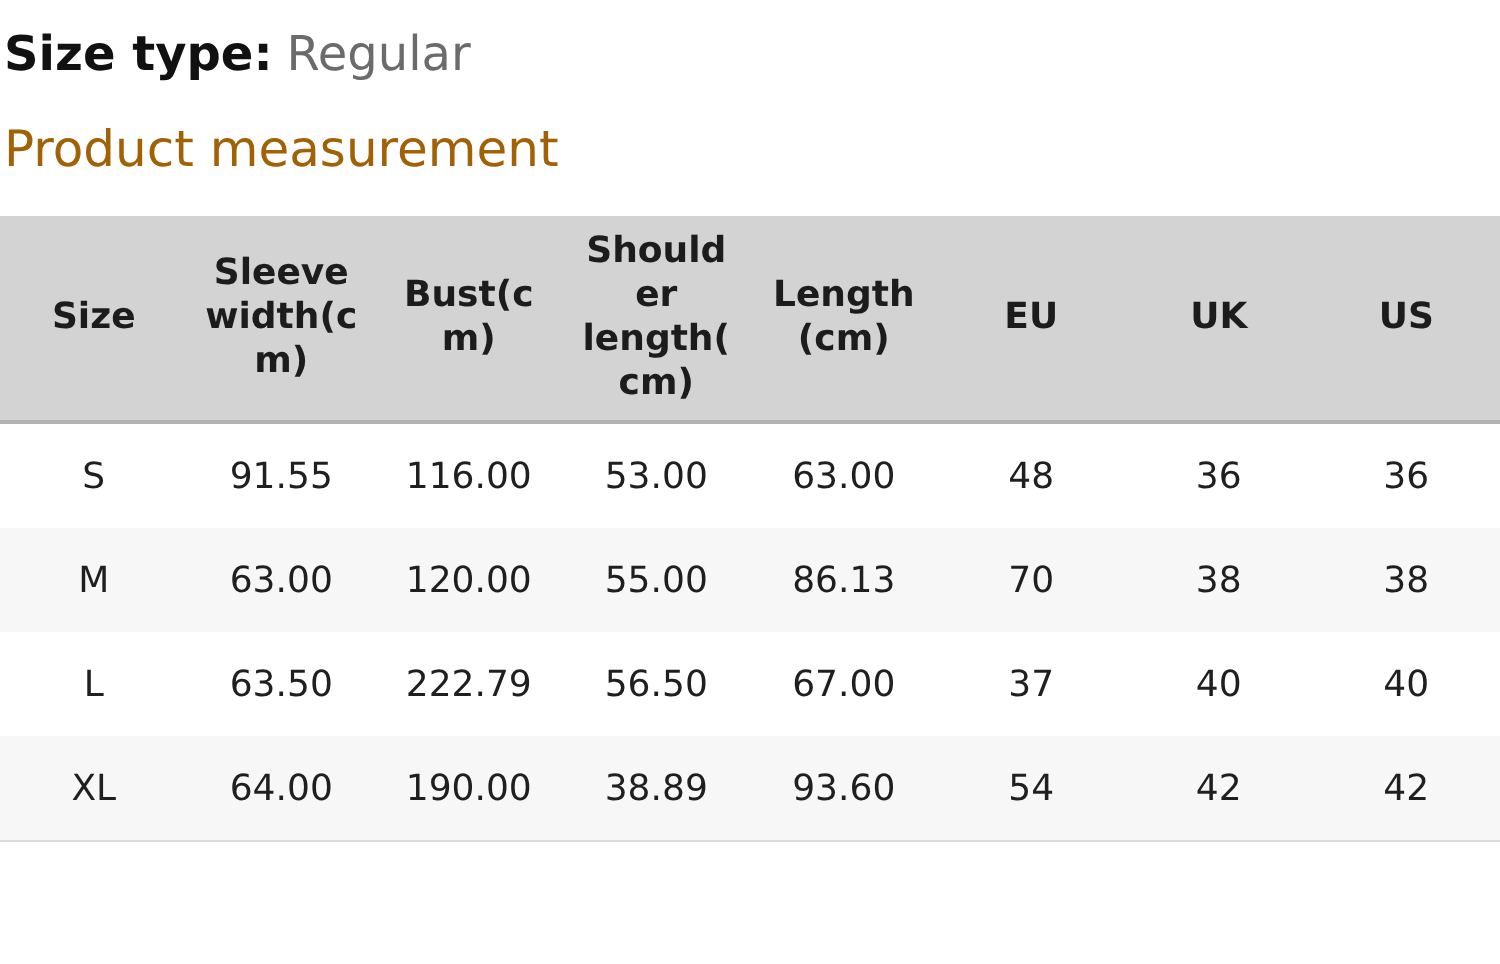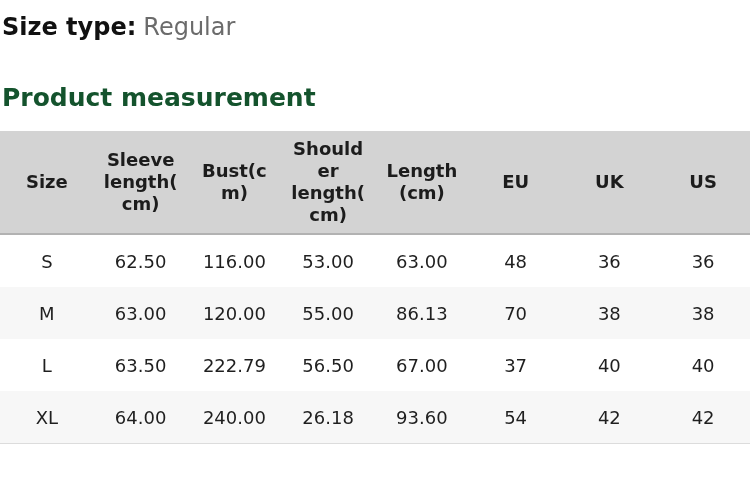--- a/index.html
+++ b/index.html
@@ -23,24 +23,24 @@
   }
   .size-type-line .lbl {
     font-weight: bold;
     color: #111111;
   }
   .size-type-line .val {
     color: #6b6b6b;
     margin-left: 7px;
   }
   .section-title {
-    margin: 42px 0 0 2px;
+    margin: 19px 0 0 2px;
     font-size: 25px;
-    font-weight: bold;
-    color: #14532d;
+    font-weight: normal;
+    color: #a16207;
     line-height: 1.15;
   }
   table.measurement-table {
     margin-top: 19px;
     width: 750px;
     border-collapse: collapse;
     table-layout: fixed;
     border-bottom: 1px solid #dcdcdc;
   }
   table.measurement-table col { width: 93.75px; }
@@ -87,33 +87,33 @@
         <col>
         <col>
         <col>
         <col>
         <col>
         <col>
       </colgroup>
     <thead>
       <tr>
           <th>Size</th>
-          <th>Sleeve length(cm)</th>
+          <th>Sleeve width(cm)</th>
           <th>Bust(cm)</th>
           <th>Shoulder length(cm)</th>
           <th>Length(cm)</th>
           <th>EU</th>
           <th>UK</th>
           <th>US</th>
         </tr>
     </thead>
     <tbody>
         <tr>
           <td>S</td>
-          <td>62.50</td>
+          <td>91.55</td>
           <td>116.00</td>
           <td>53.00</td>
           <td>63.00</td>
           <td>48</td>
           <td>36</td>
           <td>36</td>
         </tr>
         <tr>
           <td>M</td>
           <td>63.00</td>
@@ -130,22 +130,22 @@
           <td>222.79</td>
           <td>56.50</td>
           <td>67.00</td>
           <td>37</td>
           <td>40</td>
           <td>40</td>
         </tr>
         <tr>
           <td>XL</td>
           <td>64.00</td>
-          <td>240.00</td>
-          <td>26.18</td>
+          <td>190.00</td>
+          <td>38.89</td>
           <td>93.60</td>
           <td>54</td>
           <td>42</td>
           <td>42</td>
         </tr>
       </tbody>
   </table>
 
 </div>
 

